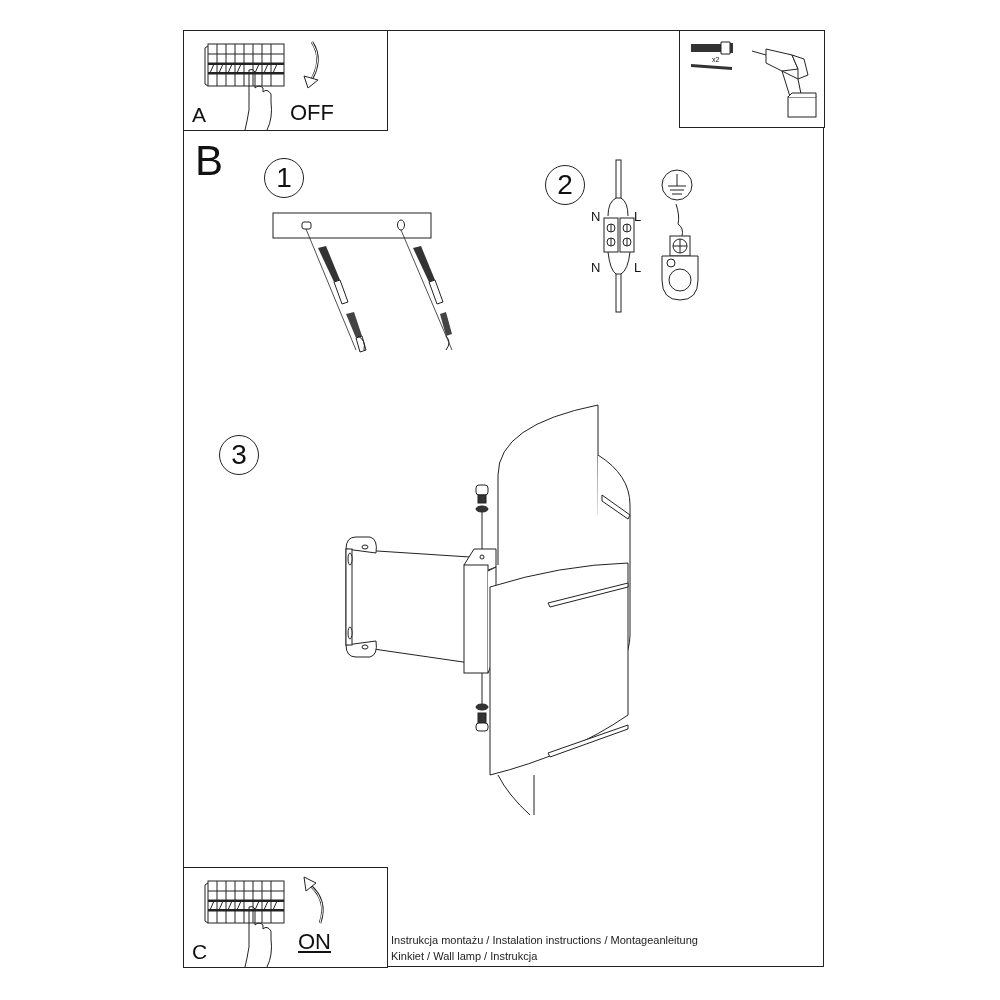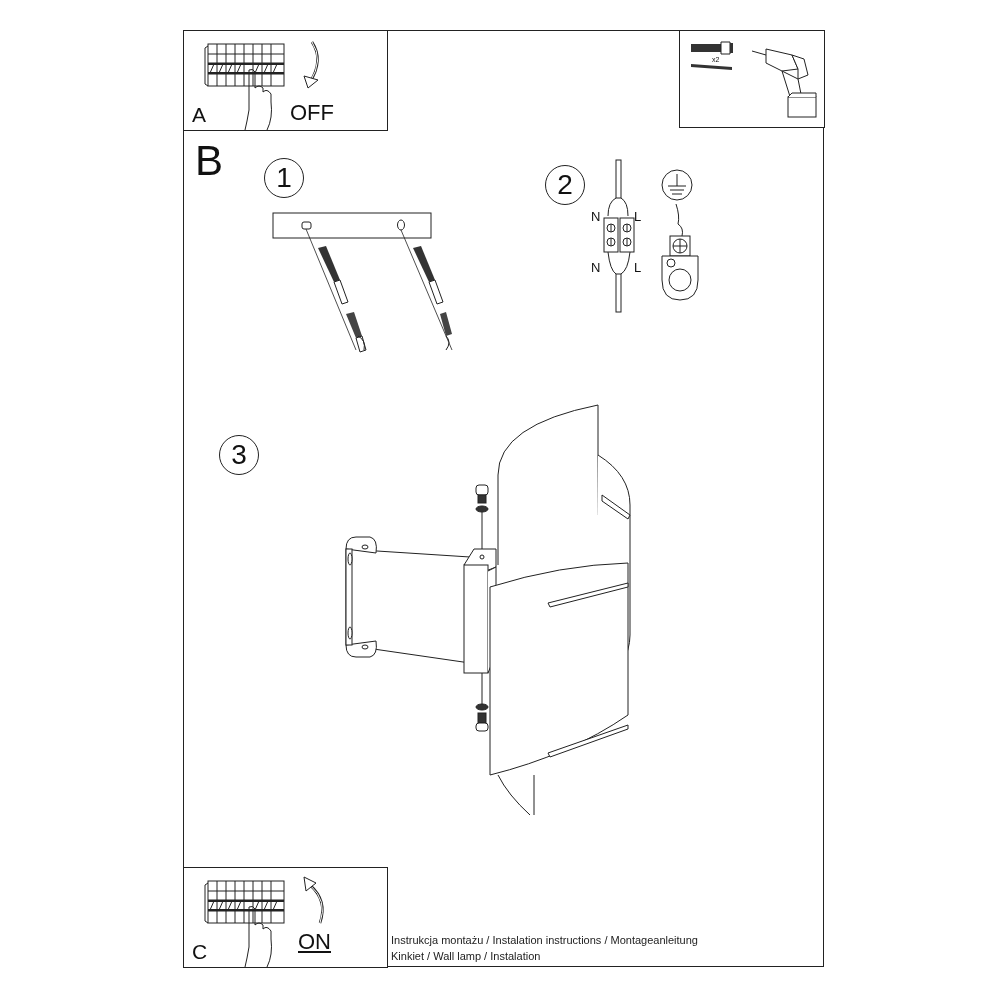--- a/index.html
+++ b/index.html
@@ -219,13 +219,13 @@
 </svg>
 <svg style="left:300px;top:875px;" width="30" height="50" viewBox="0 0 30 50">
   <path d="M20 48 Q28 26 10 10" fill="none" stroke="#222" stroke-width="2.5"></path>
   <path d="M20 48 Q28 26 10 10" fill="none" stroke="#fff" stroke-width="1"></path>
   <path d="M4 2 L6 16 L16 8 Z" fill="#fff" stroke="#222" stroke-width="1"></path>
 </svg>
 <div class="step-word" style="left:298px;top:929px;text-decoration:underline;">ON</div>
 <div class="letter" style="left:192px;top:940px;">C</div>
 
 <div class="footer-text" style="top:934px;">Instrukcja montażu / Instalation instructions / Montageanleitung</div>
-<div class="footer-text" style="top:950px;">Kinkiet  / Wall lamp / Instalation</div>
+<div class="footer-text" style="top:950px;">Kinkiet  / Wall lamp / Instrukcja</div>
 
 </body></html>

